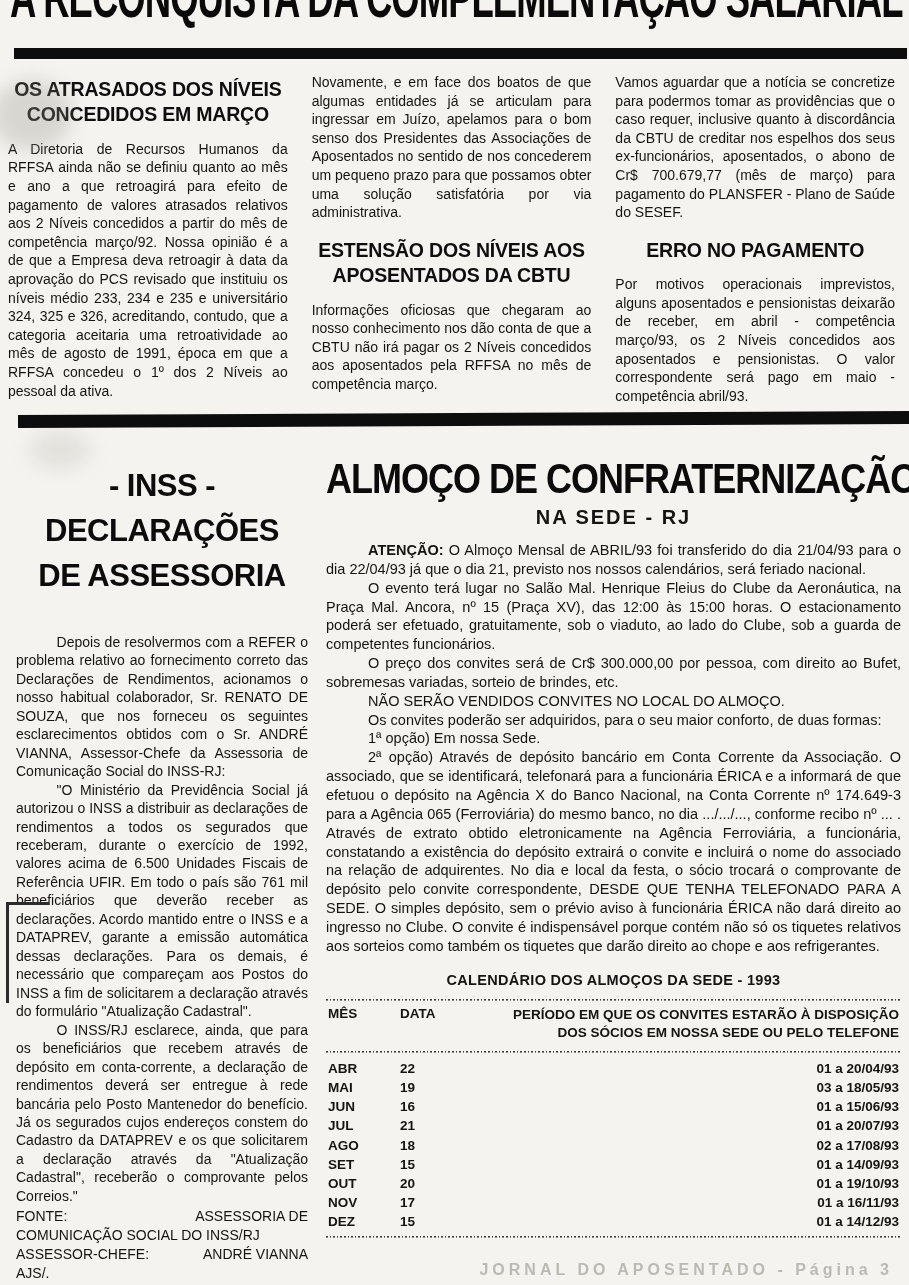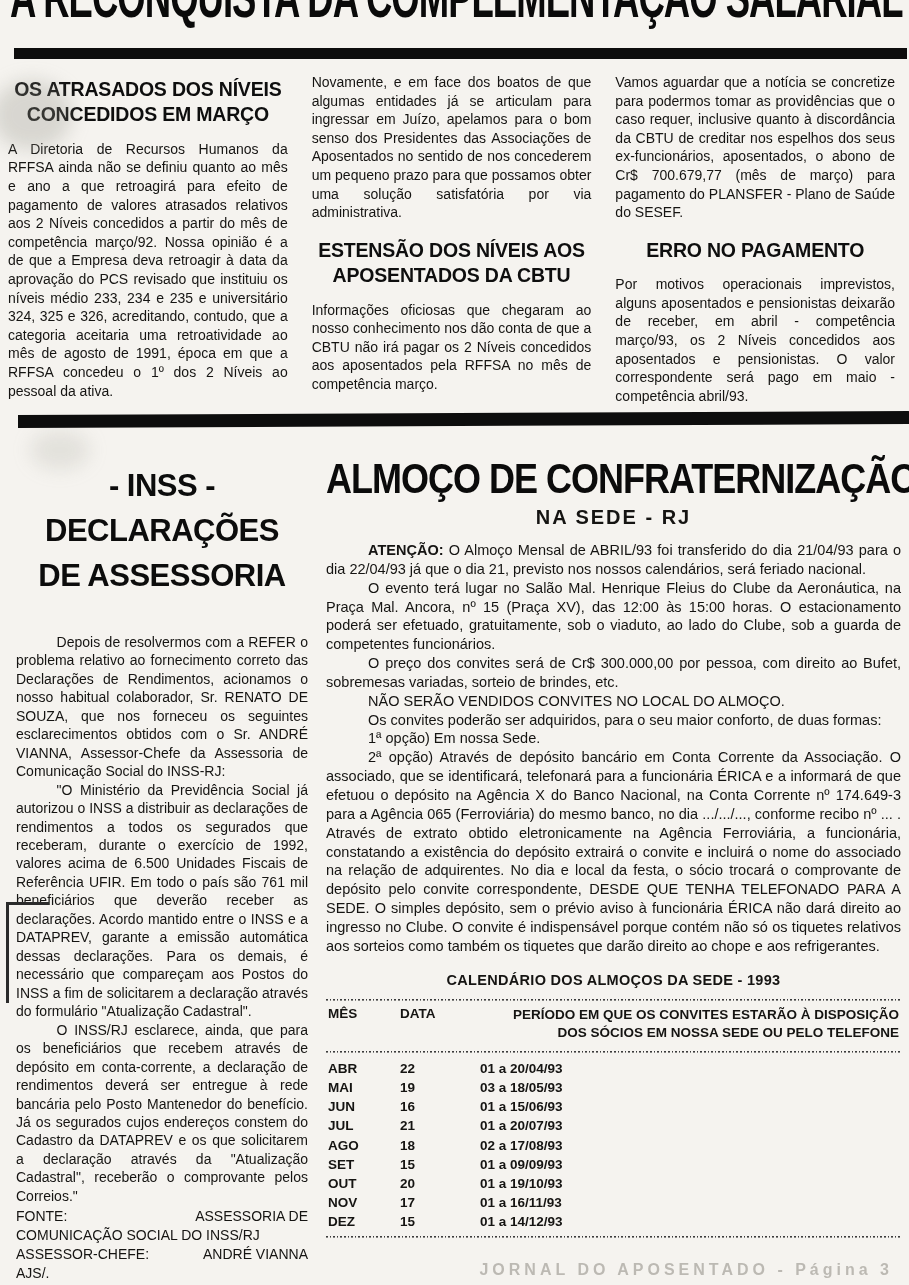--- a/index.html
+++ b/index.html
@@ -63,21 +63,21 @@
   .cal-title { text-align:center; font-size:14.5px; font-weight:bold; letter-spacing:0.3px; margin:16px 0 10px; }
   .dots { height:3px; margin:2px 0; background-image:repeating-linear-gradient(90deg,#3c3c3c 0 1.6px, transparent 1.6px 3.6px); background-position:0 1px; background-size:100% 1.6px; background-repeat:repeat-x; }
   .cal { width:100%; font-size:13.5px; font-weight:bold; }
   .cal-head { display:flex; padding:3px 2px 6px; }
   .cal-head .c1 { width:72px; }
   .cal-head .c2 { width:80px; }
   .cal-head .c3 { flex:1; text-align:right; line-height:1.35; }
   .cal-row { display:flex; line-height:1.42; padding:0 2px; }
   .cal-row .c1 { width:72px; }
   .cal-row .c2 { width:80px; }
-  .cal-row .c3 { flex:1; }
+  .cal-row .c3 { flex:1; text-align:right; }
   .cal-body { padding:4px 0 2px; }
 
   .footer {
     position:absolute; right:16px; bottom:6px; font-size:16px; font-weight:bold;
     letter-spacing:4px; color:#97948c; opacity:0.6; filter:blur(0.5px);
   }
 </style>
 </head>
 <body>
 
@@ -178,21 +178,21 @@
               <div class="c3">01 a 20/07/93</div>
             </div>
           <div class="cal-row">
               <div class="c1">AGO</div>
               <div class="c2">18</div>
               <div class="c3">02 a 17/08/93</div>
             </div>
           <div class="cal-row">
               <div class="c1">SET</div>
               <div class="c2">15</div>
-              <div class="c3">01 a 09/09/93</div>
+              <div class="c3">01 a 14/09/93</div>
             </div>
           <div class="cal-row">
               <div class="c1">OUT</div>
               <div class="c2">20</div>
               <div class="c3">01 a 19/10/93</div>
             </div>
           <div class="cal-row">
               <div class="c1">NOV</div>
               <div class="c2">17</div>
               <div class="c3">01 a 16/11/93</div>

